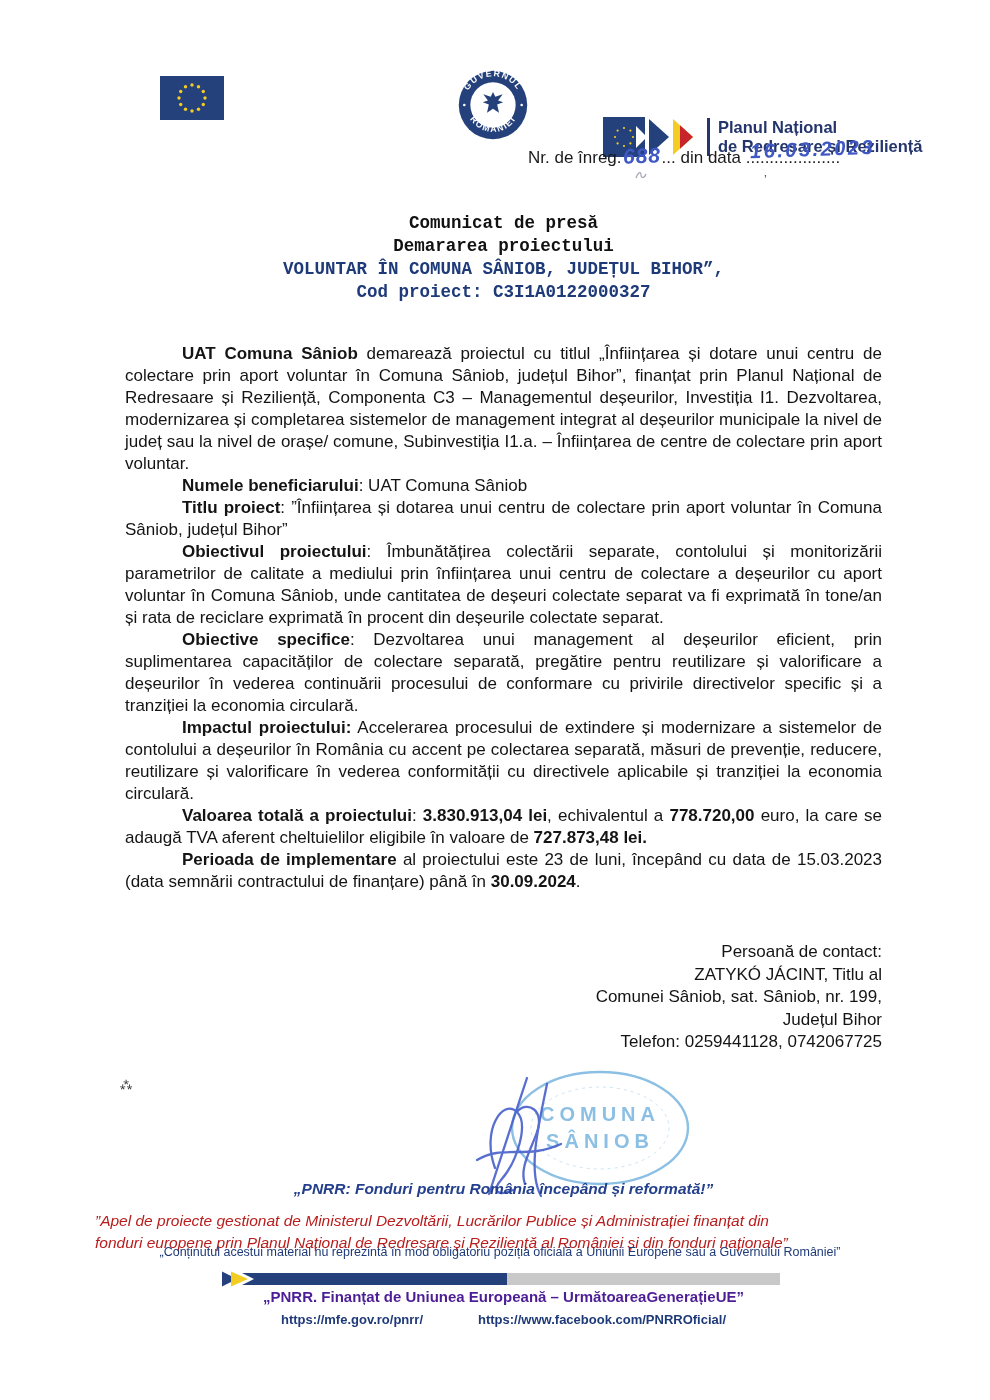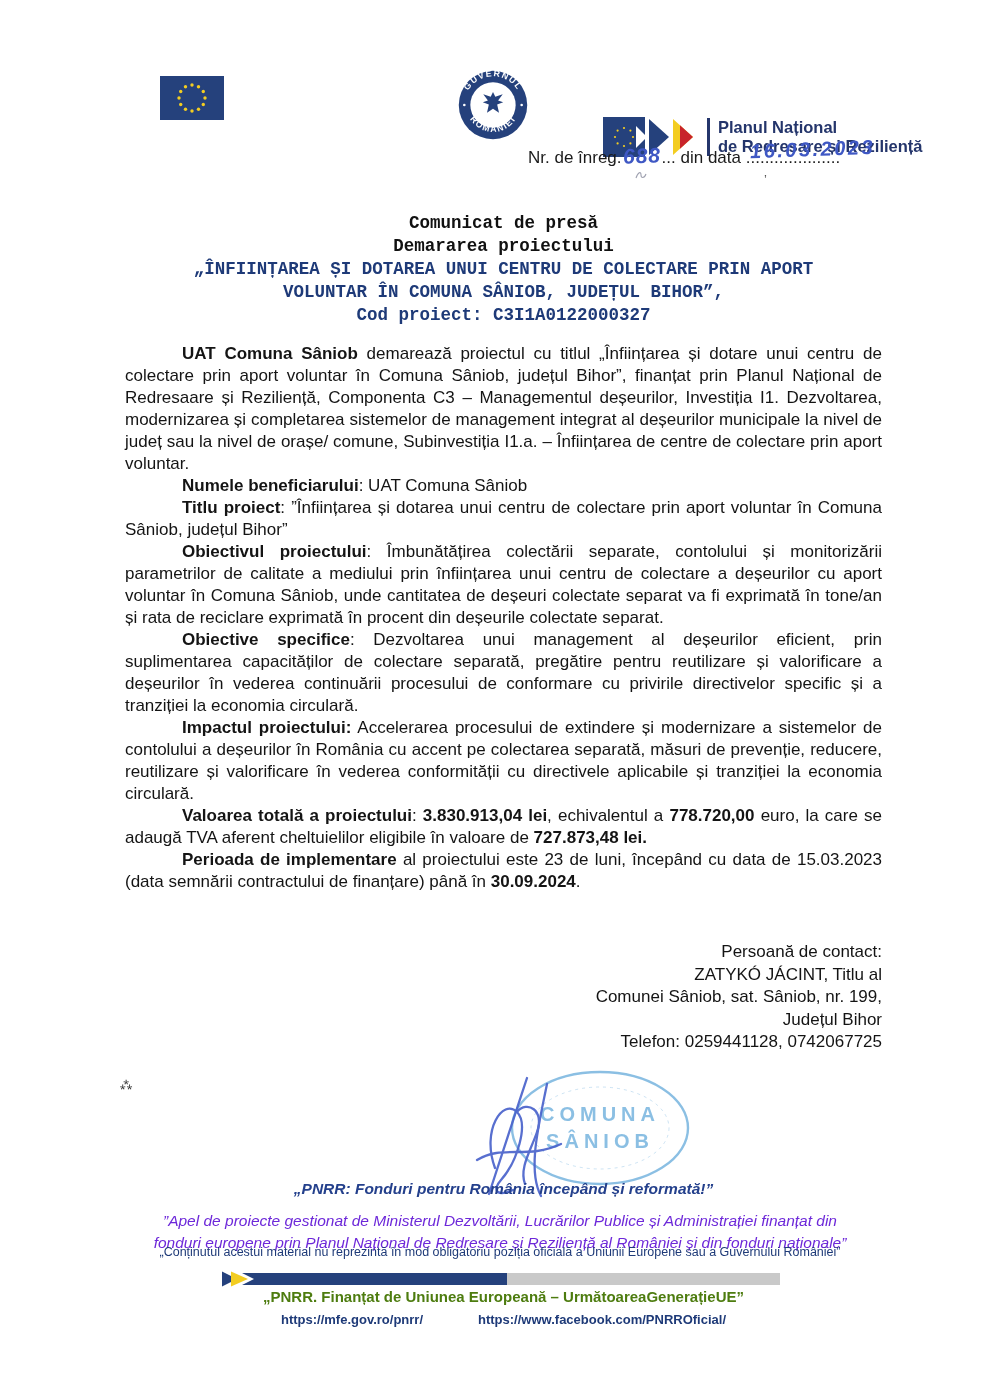--- a/index.html
+++ b/index.html
@@ -37,27 +37,27 @@
   .body-block .b{font-weight:bold;}
   
   .contact-block{left:125px;top:941px;width:757px;text-align:right;
     font-size:17px;line-height:22.5px;color:#141414;}
   
   .stamp{left:505px;top:1066px;opacity:.8;}
   .signature{left:465px;top:1072px;opacity:.92;}
   
   .slogan{left:125px;top:1180px;width:757px;text-align:center;
     color:#24408c;font-weight:bold;font-style:italic;font-size:15.5px;}
-  .quote1{left:95px;top:1210px;width:810px;text-align:center;color:#6d28d9;
+  .quote1{left:95px;top:1210px;width:810px;color:#b91c1c;
     font-style:italic;font-size:15.5px;line-height:22px;}
   .quote2{left:95px;top:1245px;width:810px;text-align:center;color:#1e3a78;
     font-weight:normal;font-size:12.5px;}
   .footer-bar{left:222px;top:1270px;}
   .footer-pnrr{left:125px;top:1288px;width:757px;text-align:center;
-    color:#4d7c0f;font-weight:bold;font-size:15px;}
+    color:#4c1d95;font-weight:bold;font-size:15px;}
   .links-row{left:125px;top:1312px;width:757px;display:flex;justify-content:center;
     gap:55px;color:#1e3a78;font-weight:600;font-size:13px;}
 </style>
 </head>
 <body>
 
 <div class="page">
 
   <div class="abs eu-logo">
     <svg width="64" height="44" viewBox="0 0 64 44">
@@ -126,21 +126,20 @@
   </div>
   <svg class="abs pen-mark" width="16" height="14" viewBox="0 0 16 14">
     <path d="M3,10 C5,4 8,3 8,7 C8,10 11,11 13,6" stroke="#6b6f86" stroke-width="1.1" fill="none"></path>
   </svg>
   <div class="abs pen-tick">’</div>
   <div class="abs ink-speck">⁂</div>
 
   <div class="abs title-block">
     <div class="title-black">Comunicat de presă</div>
     <div class="title-black">Demararea proiectului</div>
-    <div class="title-navy">„ÎNFIINȚAREA ȘI DOTAREA UNUI CENTRU DE COLECTARE PRIN APORT</div>
     <div class="title-navy">VOLUNTAR ÎN COMUNA SÂNIOB, JUDEȚUL BIHOR”,</div>
     <div class="title-navy">Cod proiect: C3I1A0122000327</div>
   </div>
 
   <div class="abs body-block">
     <p><span class="b">UAT Comuna Sâniob</span><span> demarează proiectul cu titlul „Înființarea și dotare unui centru de colectare prin aport voluntar în Comuna Sâniob, județul Bihor”, finanțat prin Planul Național de Redresaare și Reziliență, Componenta C3 – Managementul deșeurilor, Investiția I1. Dezvoltarea, modernizarea și completarea sistemelor de management integrat al deșeurilor municipale la nivel de județ sau la nivel de orașe/ comune, Subinvestiția I1.a. – Înființarea de centre de colectare prin aport voluntar.</span></p>
     <p><span class="b">Numele beneficiarului</span><span>: UAT Comuna Sâniob</span></p>
     <p><span class="b">Titlu proiect</span><span>: ”Înființarea și dotarea unui centru de colectare prin aport voluntar în Comuna Sâniob, județul Bihor”</span></p>
     <p><span class="b">Obiectivul proiectului</span><span>: Îmbunătățirea colectării separate, contolului și monitorizării parametrilor de calitate a mediului prin înființarea unui centru de colectare a deșeurilor cu aport voluntar în Comuna Sâniob, unde cantitatea de deșeuri colectate separat va fi exprimată în tone/an și rata de reciclare exprimată în procent din deșeurile colectate separat.</span></p>
     <p><span class="b">Obiective specifice</span><span>: Dezvoltarea unui management al deșeurilor eficient, prin suplimentarea capacităților de colectare separată, pregătire pentru reutilizare și valorificare a deșeurilor în vederea continuării procesului de conformare cu privirile directivelor specific și a tranziției la economia circulară.</span></p>

